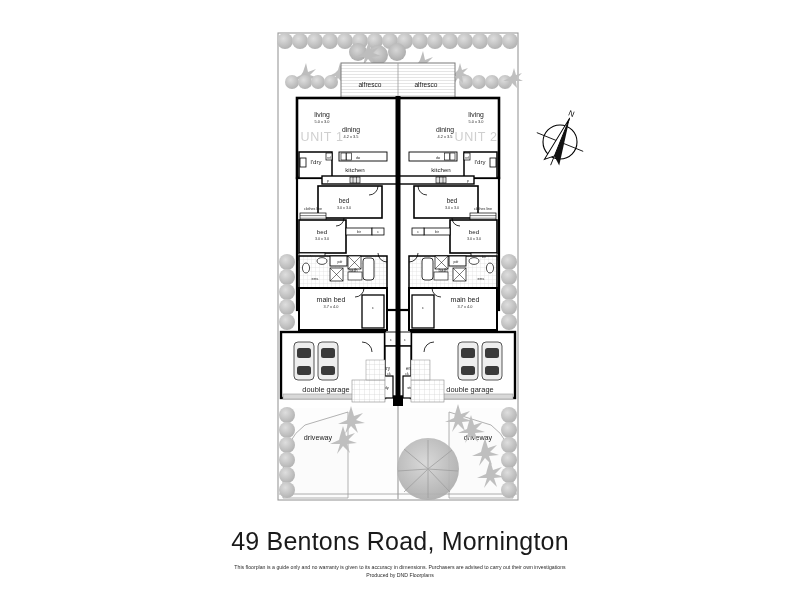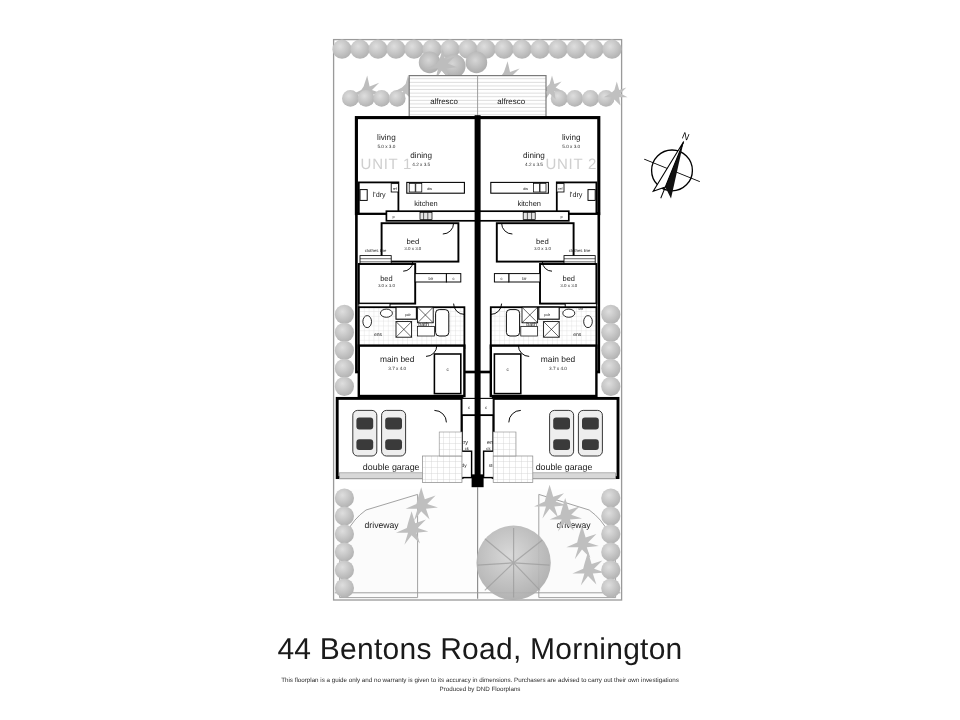--- a/index.html
+++ b/index.html
@@ -482,20 +482,20 @@
         <line x1="-25" y1="0" x2="25" y2="0" stroke="#000" stroke-width="0.8"></line>
         <path d="M0 -26 L8 22 L0 15 Z" fill="#111"></path>
         <path d="M0 -26 L-8 22 L0 15 Z" fill="#ffffff" stroke="#000" stroke-width="0.9"></path>
         <text x="0" y="-28" font-size="8" text-anchor="middle" fill="#000" font-family="Liberation Sans, sans-serif">N</text>
       </g>
     </g>
   </svg>
   </div>
 
   <div id="title-block">
-    <div id="plan-title">44  Bentons Road, Mornington</div>
+    <div id="plan-title">49  Bentons Road, Mornington</div>
     <div id="disclaimer">
       <div>This floorplan is a guide only and no warranty is given to  its accuracy in dimensions.  Purchasers are advised to carry out their own investigations</div>
       <div>Produced by DND Floorplans</div>
     </div>
   </div>
 
 </div>
 
 </body></html>

